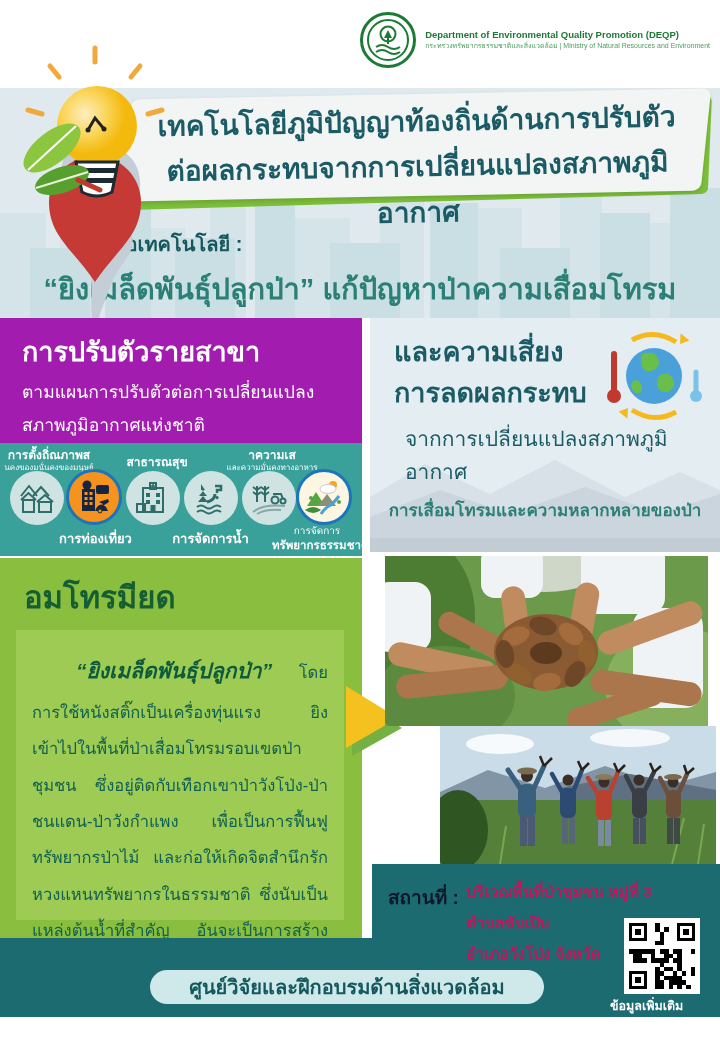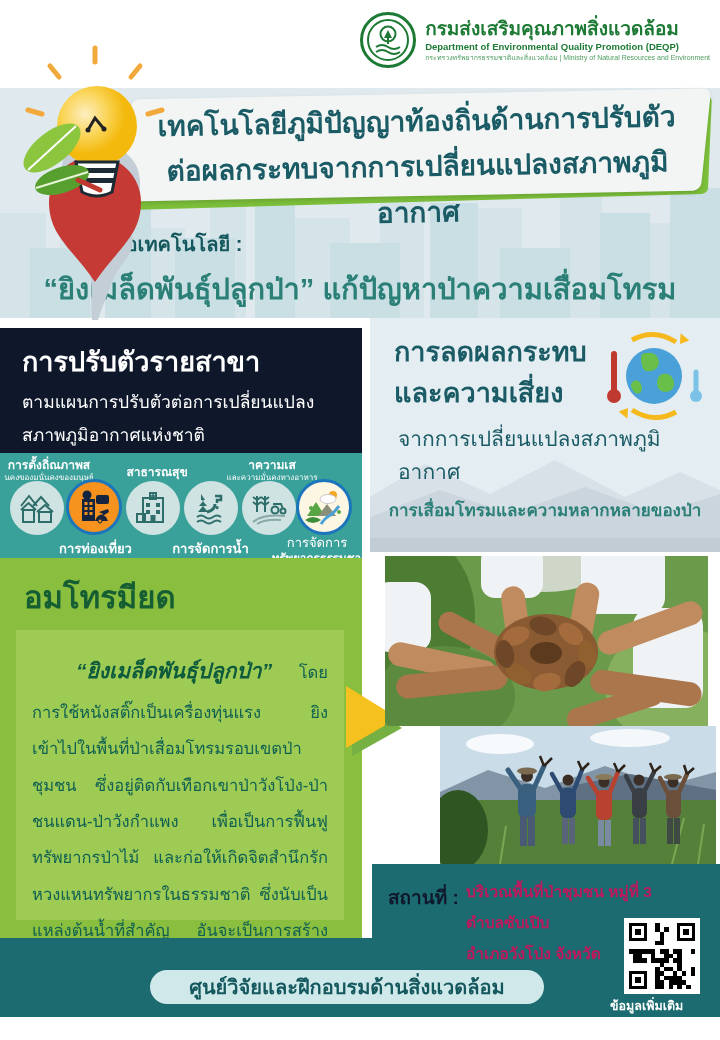--- a/index.html
+++ b/index.html
@@ -30,37 +30,37 @@
     border-radius:6px;transform:rotate(-1.6deg) skewX(-4deg);}
   .banner-white{position:absolute;left:126px;top:94px;width:580px;height:102px;background:#f3f5f4;
     border-radius:8px;transform:rotate(-1.1deg) skewX(-7deg);box-shadow:0 2px 4px rgba(0,0,0,.15);}
   .banner-text{position:absolute;left:130px;top:99px;width:575px;text-align:center;color:#1a5b66;
     font-weight:bold;font-size:28px;line-height:1.62;transform:rotate(-1.1deg);}
 
   
   .pin-illu{position:absolute;left:0px;top:30px;width:212px;height:292px;}
 
   
-  .left-panel{position:absolute;left:0;top:328px;width:362px;height:194px;background:#0f172a;color:#fff;}
+  .left-panel{position:absolute;left:0;top:318px;width:362px;height:194px;background:#a21caf;color:#fff;}
   .left-panel .h1{padding:16px 0 0 22px;font-size:27px;font-weight:bold;line-height:1.4;}
   .left-panel .h2{padding:4px 0 0 22px;font-size:17.5px;line-height:1.9;}
   .sector-band{position:absolute;left:0;top:125px;width:362px;height:113px;background:#3aa09a;}
   .circle{position:absolute;border-radius:50%;background:#cfe4e2;display:flex;align-items:center;
     justify-content:center;width:54px;height:54px;top:28px;}
   .circle.hl{width:56px;height:56px;top:26px;border:3px solid #1c75bb;}
   .sec-label{position:absolute;color:#fff;text-align:center;line-height:1.25;}
   .sec-l1{font-weight:bold;font-size:12px;}
   .sec-l1.big{font-size:13px;}
   .sec-l2{font-size:8px;}
   .sec-l2.big{font-weight:bold;font-size:11.5px;}
 
   
   .right-panel{position:absolute;left:370px;top:318px;width:350px;height:234px;background:#e4edf1;overflow:hidden;}
   .right-panel .h1{position:absolute;left:24px;top:14px;color:#1a5b66;font-weight:bold;font-size:27px;line-height:1.5;}
-  .right-panel .h2{position:absolute;left:28px;top:104px;color:#1a5b66;font-size:21px;}
+  .right-panel .h2{position:absolute;left:35px;top:104px;color:#1a5b66;font-size:21px;}
   .impact-caption{position:absolute;left:0;top:178px;width:350px;text-align:center;color:#2a7f76;
     font-weight:bold;font-size:17px;}
   .globe{position:absolute;right:14px;top:10px;}
   .mountains{position:absolute;left:0;bottom:0;}
 
   
   .details{position:absolute;left:0;top:558px;width:362px;height:380px;background:#8abe3e;}
   .details .h1{padding:14px 0 0 24px;color:#155d33;font-weight:bold;font-size:31px;}
   .detail-box{position:absolute;left:16px;top:72px;width:328px;height:290px;background:#9ecb54;padding:18px 16px 0 16px;}
   .detail-box p{margin:0;color:#116152;font-size:16.5px;line-height:2.2;text-align:justify;text-indent:44px;}
@@ -102,21 +102,20 @@
         <svg width="44" height="44" viewBox="0 0 44 44">
           <circle cx="22" cy="22" r="20" fill="#fff" stroke="#1d7a34" stroke-width="2"></circle>
           <circle cx="22" cy="16" r="7.5" fill="none" stroke="#1d7a34" stroke-width="2"></circle>
           <path d="M22 12 L26 20 L18 20 Z" fill="#1d7a34"></path>
           <rect x="21" y="20" width="2" height="6" fill="#1d7a34"></rect>
           <path d="M10 29 q6 -4 12 0 q6 4 12 0" stroke="#1d7a34" stroke-width="2" fill="none"></path>
           <path d="M10 34 q6 -4 12 0 q6 4 12 0" stroke="#1d7a34" stroke-width="2" fill="none"></path>
         </svg>
       </div>
       <div class="logo-text">
-        <span class="logo-th">กรมส่งเสริมคุณภาพสิ่งแวดล้อม</span>
         <span class="logo-en">Department of Environmental Quality Promotion (DEQP)</span>
         <span class="logo-min">กระทรวงทรัพยากรธรรมชาติและสิ่งแวดล้อม | Ministry of Natural Resources and Environment</span>
       </div>
     </div>
   </div>
 
   <div class="city-band">
     <svg width="720" height="165" viewBox="0 0 720 165">
       <g fill="#d5e4e8">
         <rect x="0" y="60" width="46" height="105"></rect>
@@ -285,35 +284,35 @@
           <ellipse cx="25" cy="13" rx="8" ry="4.5" fill="#ffffff" stroke="#c9c9c9"></ellipse>
           <path d="M4 30 L13 16 L22 30 Z" fill="#58a543"></path>
           <path d="M15 30 L24 18 L33 30 Z" fill="#8a8f7a"></path>
           <path d="M2 34 q8 -6 16 0 q-8 6 -16 0" fill="#3f8f3a"></path>
           <path d="M36 20 q-6 8 -10 10 q-4 2 -8 8" fill="none" stroke="#4aa0d8" stroke-width="3"></path>
           <circle cx="36" cy="26" r="2" fill="#58a543"></circle>
             <circle cx="8" cy="22" r="2" fill="#58a543"></circle>
         </svg>
       </div>
       <div class="sec-label" style="left:272px;top:82px;width:90px;">
-        <div class="sec-l2" style="font-size:13px;">การจัดการ</div>
+        <div class="sec-l2" style="font-size:10px;">การจัดการ</div>
         <div class="sec-l2 big">ทรัพยากรธรรมชาติ</div>
       </div>
     </div>
   </div>
 
   <div class="right-panel">
     <svg class="mountains" width="350" height="110" viewBox="0 0 350 110">
       <path d="M0 55 L55 22 L120 52 L185 18 L255 55 L310 30 L350 48 L350 110 L0 110 Z" fill="#d8e1e8"></path>
       <path d="M0 75 L70 48 L140 72 L215 45 L290 72 L350 52 L350 110 L0 110 Z" fill="#cbd5de"></path>
       <rect x="0" y="96" width="350" height="14" fill="#c2ccd5"></rect>
     </svg>
     <div class="h1">
+      <div>และความเสี่ยง</div>
       <div>การลดผลกระทบ</div>
-      <div>และความเสี่ยง</div>
     </div>
     <div class="h2">จากการเปลี่ยนแปลงสภาพภูมิอากาศ</div>
     <div class="globe">
       <svg width="104" height="96" viewBox="0 0 104 96">
         <path d="M30 12 q22 -12 44 2" fill="none" stroke="#f5b91e" stroke-width="5"></path>
         <path d="M78 16 l-4 -10 l11 3 Z" fill="#f5b91e" transform="rotate(25 78 16)"></path>
         <path d="M74 84 q-22 12 -44 -2" fill="none" stroke="#f5b91e" stroke-width="5"></path>
         <path d="M26 80 l4 10 l-11 -3 Z" fill="#f5b91e" transform="rotate(25 26 80)"></path>
         <circle cx="52" cy="48" r="28" fill="#4aa0d8"></circle>
         <path d="M40 26 q12 -4 16 4 q3 8 -4 12 q-10 4 -12 -4 q-2 -8 0 -12 Z" fill="#6abf4b"></path>

